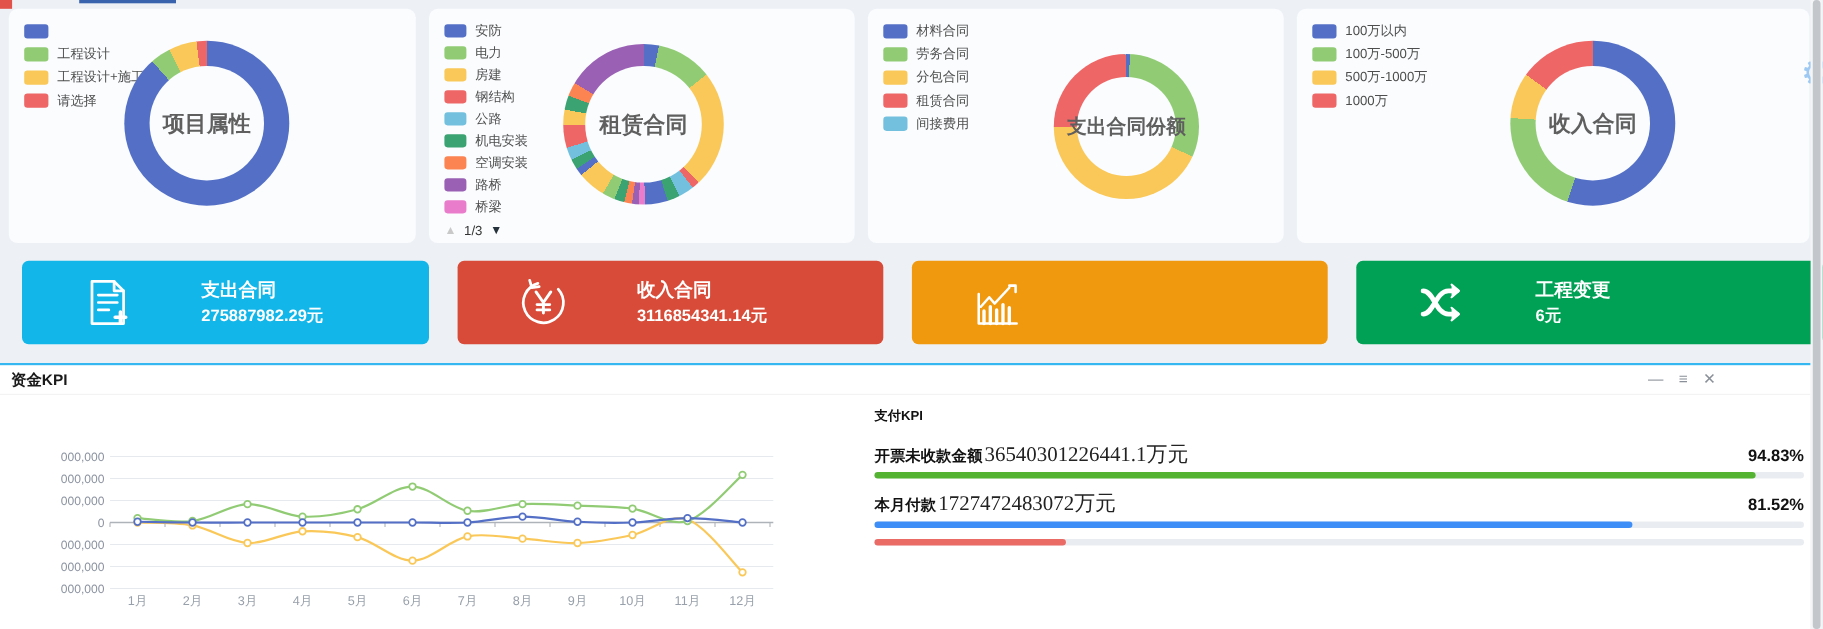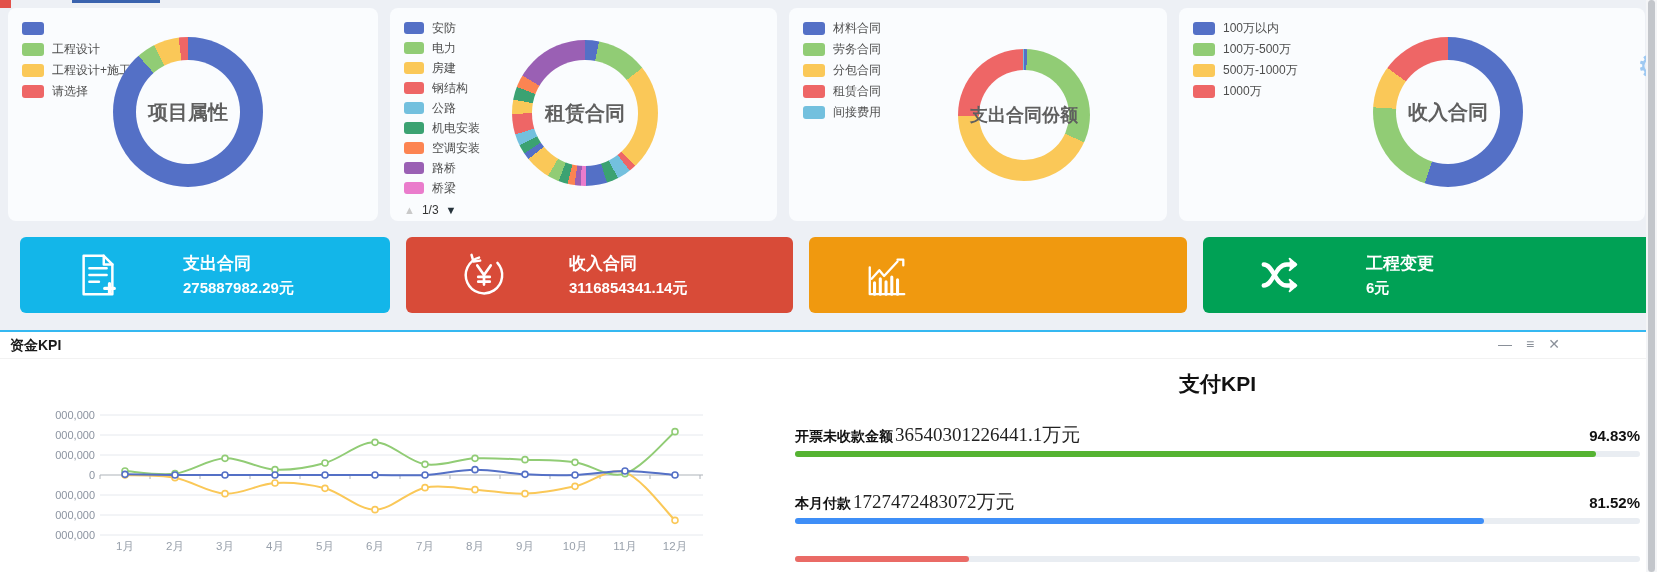--- a/index.html
+++ b/index.html
@@ -22,40 +22,40 @@
   .legend-label{font-size:12px;color:#4e4e4e;white-space:nowrap;}
   .legend-pager{display:flex;align-items:center;height:20px;font-size:12px;color:#333;gap:7px;margin-top:2px;}
   .pager-up{color:#c9c9c9;font-size:11px;cursor:pointer;}
   .pager-down{color:#26323b;font-size:11px;cursor:pointer;}
   .donut{position:absolute;border-radius:50%;}
   .donut .hole{position:absolute;background:#fafcfe;border-radius:50%;}
   .donut-title{position:absolute;inset:0;display:flex;align-items:center;justify-content:center;
     font-weight:bold;color:#5f5f5f;white-space:nowrap;}
 
   
-  .kpi-row{position:absolute;left:8px;top:237px;width:1637px;height:76px;display:flex;gap:16px;padding-left:12px;}
+  .kpi-row{position:absolute;left:8px;top:237px;width:1637px;height:76px;display:flex;gap:26px;padding-left:12px;}
   .kpi-card{display:flex;align-items:center;border-radius:6px;color:#fff;height:76px;cursor:pointer;}
   .kpi-card.k1{width:370px}.kpi-card.k2{width:387px}.kpi-card.k3{width:378px}.kpi-card.k4{flex:1}
   .kpi-icon{margin-left:55px;width:46px;height:46px;flex:none;}
   .kpi-text{margin-left:62px;}
   .kpi-title{font-size:17px;font-weight:bold;line-height:22px;}
   .kpi-value{font-size:15px;font-weight:bold;line-height:20px;margin-top:3px;}
 
   
   .panel{position:absolute;left:0;top:330px;width:1646px;height:242px;background:#fff;border-top:2px solid #35b8f1;}
   .panel-header{position:relative;height:26px;border-bottom:1px solid #f2f2f2;}
   .panel-title{position:absolute;left:10px;top:5px;font-size:14px;font-weight:bold;color:#1a1a1a;}
   .panel-controls{position:absolute;right:86px;top:4px;display:flex;gap:14px;color:#8a9099;font-size:14px;}
   .panel-controls span{cursor:pointer;line-height:16px;}
 
   .fund-chart{position:absolute;left:55px;top:58px;}
 
   .pay{position:absolute;left:795px;top:38px;width:845px;}
-  .pay-title{text-align:center;font-size:21px;font-weight:bold;color:#111;height:20px;}
-  .pay-row{margin-top:32px;}
+  .pay-title{text-align:left;font-size:12px;font-weight:bold;color:#111;height:20px;}
+  .pay-row{margin-top:10px;}
   .pay-line{display:flex;align-items:baseline;height:20px;}
   .pay-label{font-size:14px;font-weight:bold;color:#111;}
   .pay-value{font-size:19px;color:#222;font-family:"Liberation Serif","DejaVu Serif",serif;margin-left:2px;}
   .pay-percent{margin-left:auto;font-size:15px;font-weight:bold;color:#111;}
   .pay-track{margin-top:9px;height:6px;border-radius:3px;background:#e9edf2;position:relative;}
   .pay-fill{position:absolute;left:0;top:0;height:6px;border-radius:3px;}
 
   
   .scrollbar{position:absolute;right:0;top:0;width:11px;height:572px;background:#f4f5f7;}
   .scroll-thumb{position:absolute;left:2px;top:0;width:7px;height:572px;background:#c3c6cb;border-radius:4px;}

